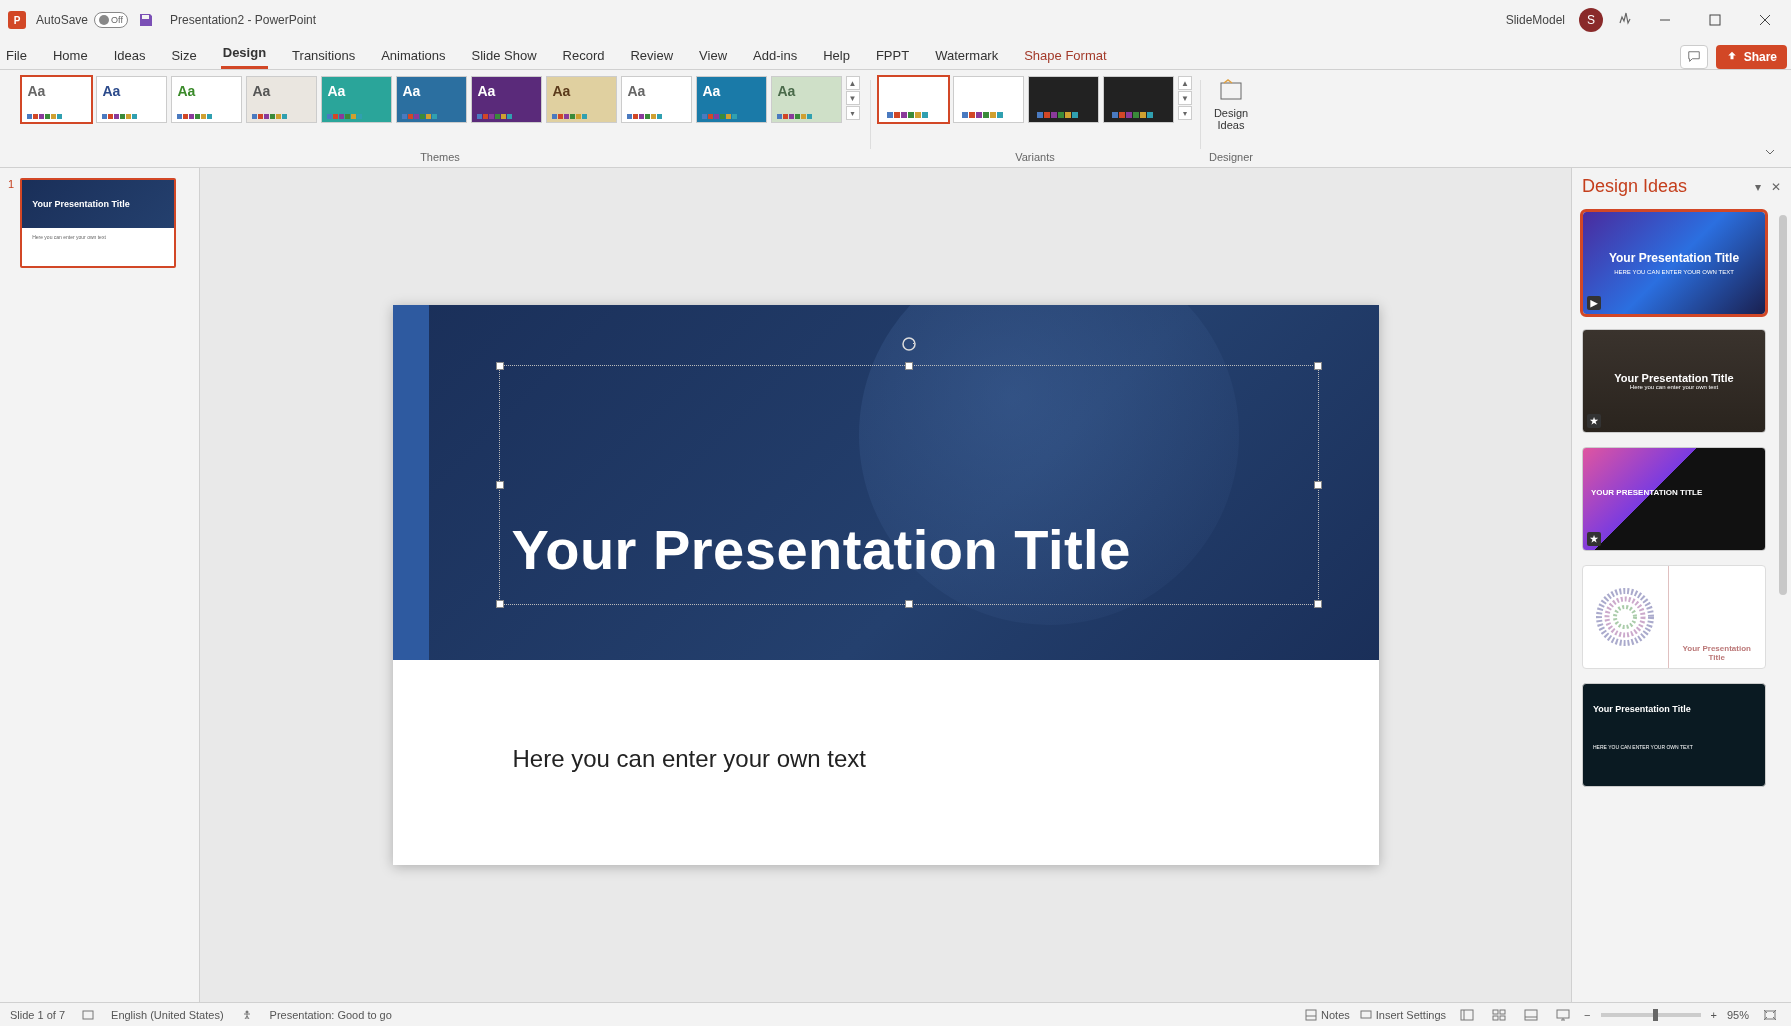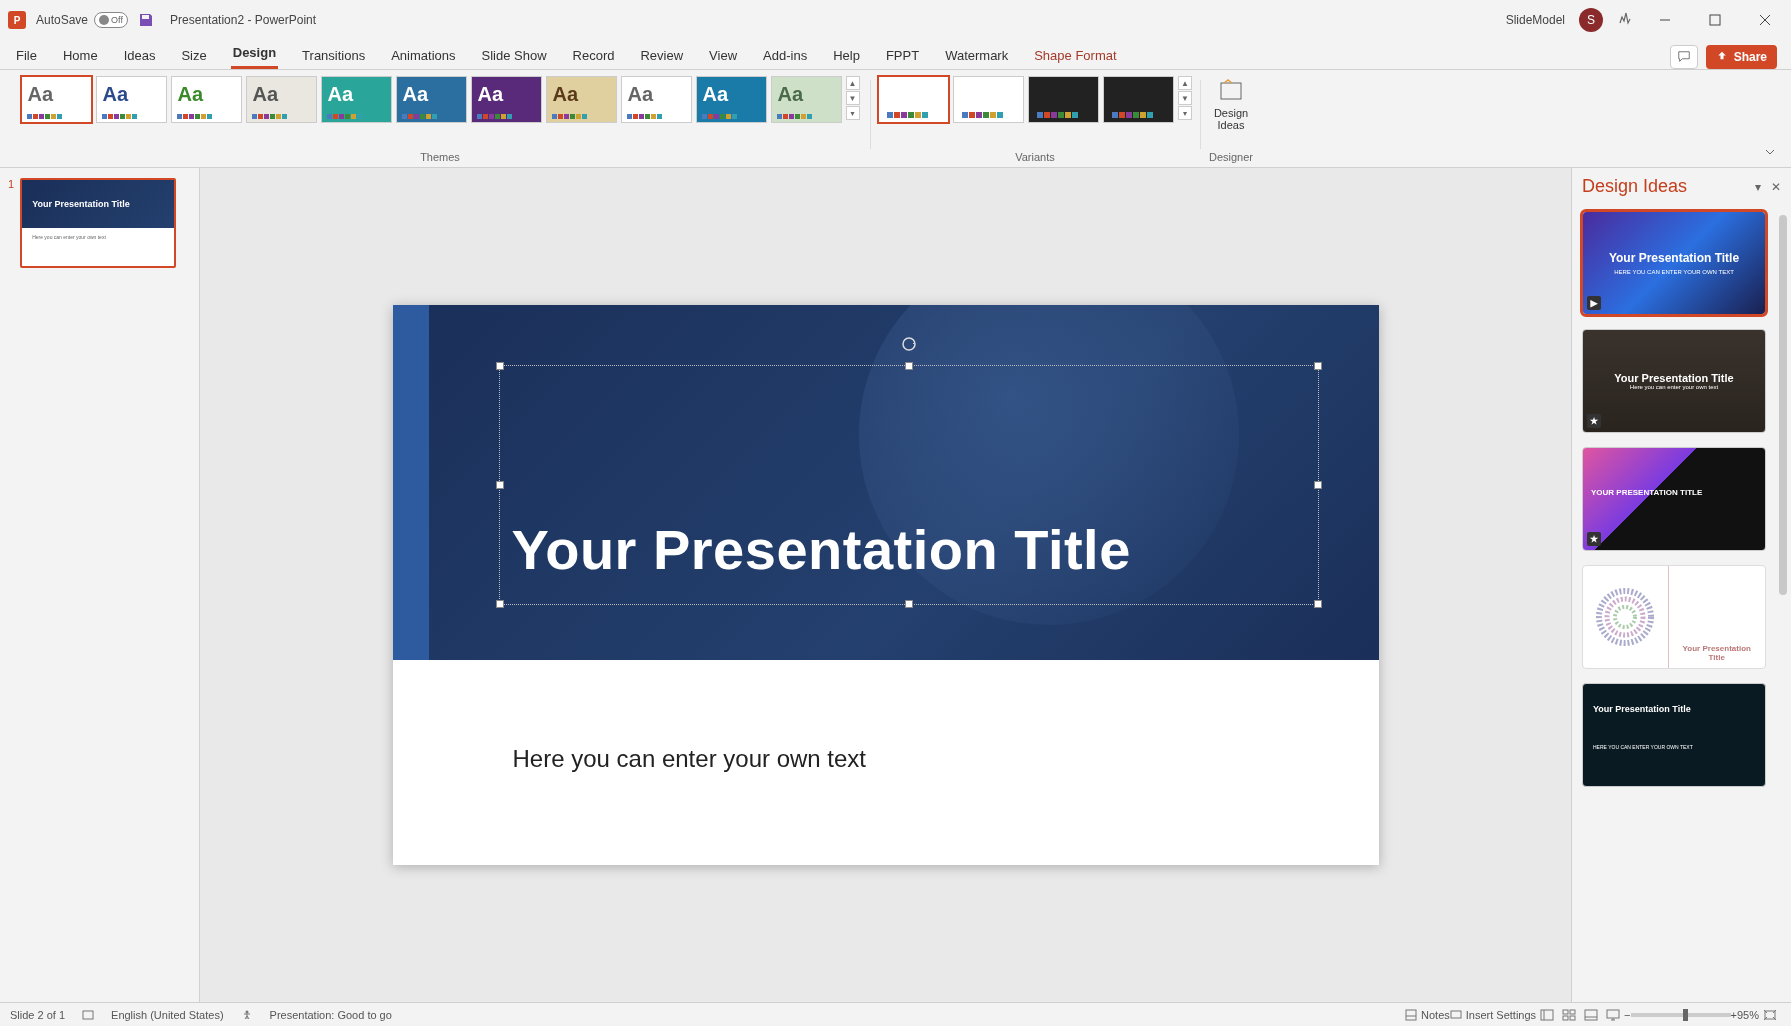--- a/index.html
+++ b/index.html
@@ -13,37 +13,37 @@
 .toggle-label { font-size: 9px; color: #666; }
 .save-icon { width: 16px; height: 16px; color: #7a4fb5; }
 .doc-title { font-size: 12px; color: #444; margin-left: 6px; }
 .search-box { margin-left: 300px; width: 380px; height: 28px; border: 1px solid #ccc; border-radius: 4px; background: #fff; display: flex; align-items: center; padding: 0 10px; gap: 8px; color: #777; font-size: 12px; }
 .title-right { margin-left: auto; display: flex; align-items: center; gap: 14px; }
 .user-name { font-size: 12px; color: #444; }
 .user-badge { width: 24px; height: 24px; border-radius: 50%; background: #8a2a2a; color: #fff; display: flex; align-items: center; justify-content: center; font-size: 12px; }
 .win-btn { width: 36px; height: 28px; display: flex; align-items: center; justify-content: center; color: #444; cursor: pointer; }
 
 
-.ribbon-tabs { height: 30px; display: flex; align-items: flex-end; padding: 0 14px; gap: 22px; font-size: 13px; color: #333; border-bottom: 1px solid #d0d0d0; background: #f3f3f3; }
+.ribbon-tabs { height: 30px; display: flex; align-items: flex-end; padding: 0 4px; gap: 22px; font-size: 13px; color: #333; border-bottom: 1px solid #d0d0d0; background: #f3f3f3; }
 .ribbon-tab { padding: 6px 2px; cursor: pointer; }
 .ribbon-tab.active { color: #333; border-bottom: 3px solid #d24726; font-weight: 600; }
 .ribbon-tab.context { color: #a33a2a; }
 .ribbon-right { margin-left: auto; display: flex; align-items: center; gap: 8px; }
 .comment-btn { width: 28px; height: 24px; border: 1px solid #ccc; border-radius: 4px; display: flex; align-items: center; justify-content: center; background: #fff; }
 .share-btn { height: 24px; padding: 0 10px; background: #d24726; color: #fff; border-radius: 4px; display: flex; align-items: center; gap: 6px; font-size: 12px; font-weight: 600; }
 
 
 .ribbon { height: 98px; background: #f3f3f3; border-bottom: 1px solid #d0d0d0; display: flex; padding: 6px 10px 2px 10px; }
 .ribbon-group { display: flex; flex-direction: column; align-items: center; padding: 0 6px; position: relative; }
 .ribbon-group + .ribbon-group::before { content: ""; position: absolute; left: 0; top: 4px; bottom: 16px; width: 1px; background: #ddd; }
 .group-content { display: flex; gap: 4px; align-items: flex-start; flex: 1; }
 .group-label { font-size: 11px; color: #666; margin-top: auto; padding-bottom: 2px; }
 .theme-thumb { width: 71px; height: 47px; border: 1px solid #ccc; background: #fff; cursor: pointer; position: relative; overflow: hidden; }
 .theme-thumb.selected { outline: 2px solid #d24726; outline-offset: -1px; }
-.theme-thumb .aa { position: absolute; left: 6px; top: 6px; font-size: 20px; font-weight: 600; }
+.theme-thumb .aa { position: absolute; left: 6px; top: 6px; font-size: 14px; font-weight: 600; }
 .theme-thumb .swatch-row { position: absolute; bottom: 3px; left: 5px; display: flex; gap: 1px; }
 .theme-thumb .swatch-row span { width: 5px; height: 5px; display: inline-block; }
 .gallery-more { width: 14px; display: flex; flex-direction: column; gap: 1px; }
 .gallery-more div { width: 14px; height: 14px; border: 1px solid #ccc; background: #fff; display: flex; align-items:center; justify-content:center; font-size:8px; color:#666; cursor:pointer; }
 .variant-thumb { width: 71px; height: 47px; border: 1px solid #ccc; background: #fff; cursor: pointer; position:relative; }
 .variant-thumb.selected { outline: 2px solid #d24726; outline-offset: -1px; }
 .cust-btn { width: 52px; display: flex; flex-direction: column; align-items: center; gap: 2px; font-size: 11px; color: #333; cursor: pointer; padding-top: 4px; }
 .cust-btn .ico { width: 28px; height: 24px; display:flex; align-items:center; justify-content:center; }
 .designer-btn { width: 50px; display: flex; flex-direction: column; align-items: center; gap: 2px; font-size: 11px; color: #333; cursor: pointer; padding-top: 2px; border:1px solid transparent; }
 .expand-btn { margin-left: auto; align-self: flex-end; width: 18px; height: 18px; display: flex; align-items:center; justify-content:center; color:#666; cursor:pointer; margin-bottom: 4px; margin-right: 2px;}
@@ -82,21 +82,21 @@
 .idea.selected { outline: 3px solid #d24726; outline-offset: -1px; }
 .idea1 { background: linear-gradient(135deg,#4a2b9e,#2b6fe0,#1a2050); }
 .idea2 { background: linear-gradient(180deg,#3a332d,#2a241e); }
 .idea3 { background: linear-gradient(135deg,#e055a0,#7a3be0 40%,#111 40%); }
 .idea4 { background: #fff; color:#b77; border:1px solid #ddd;}
 .idea5 { background: #0a1a22; }
 .idea .badge { position:absolute; left:4px; bottom:4px; width:14px; height:14px; background:#333; border-radius:2px; display:flex; align-items:center; justify-content:center; font-size:9px;}
 
 
 .statusbar { height: 24px; background: #f3f3f3; border-top: 1px solid #d0d0d0; display: flex; align-items: center; padding: 0 10px; font-size: 11px; color: #555; gap: 16px; }
-.statusbar .right { margin-left: auto; display: flex; align-items: center; }
+.statusbar .right { margin-left: auto; display: flex; align-items: center; gap: 10px; }
 .view-btn { width: 22px; height: 18px; display:flex; align-items:center; justify-content:center; cursor:pointer; color:#555; }
 .zoom-slider { width: 100px; height: 4px; background: #ccc; position: relative; }
 .zoom-slider .track-knob { position:absolute; left:52%; top:-4px; width:5px; height:12px; background:#666;}
 .sb-icon { width:14px; height:14px; display:inline-flex; align-items:center; justify-content:center;}
 
 
 .vscroll { position:absolute; right:2px; top:0; bottom:0; width:14px; }
 .vscroll .thumb { position:absolute; right:2px; top:10px; width:8px; height:380px; background:#c8c8c8; border-radius:4px;}
 </style>
 </head>
@@ -470,21 +470,21 @@
         </div>
       </div>
       <div class="vscroll">
           <div class="thumb"></div>
         </div>
     </div>
   </div>
 </div>
 
 <div class="statusbar">
-  <span>Slide 2 of 1</span>
+  <span>Slide 1 of 7</span>
   <span class="sb-icon">
       <svg width="12" height="12">
         <rect x="1" y="2" width="10" height="8" fill="none" stroke="#777"></rect>
       </svg>
     </span>
   <span>English (United States)</span>
   <span class="sb-icon">
       <svg width="12" height="12">
         <circle cx="6" cy="3" r="1.5" fill="#777"></circle>
         <path d="M3 5h6M6 5v5M4 10l2-3 2 3" stroke="#777" fill="none"></path>

